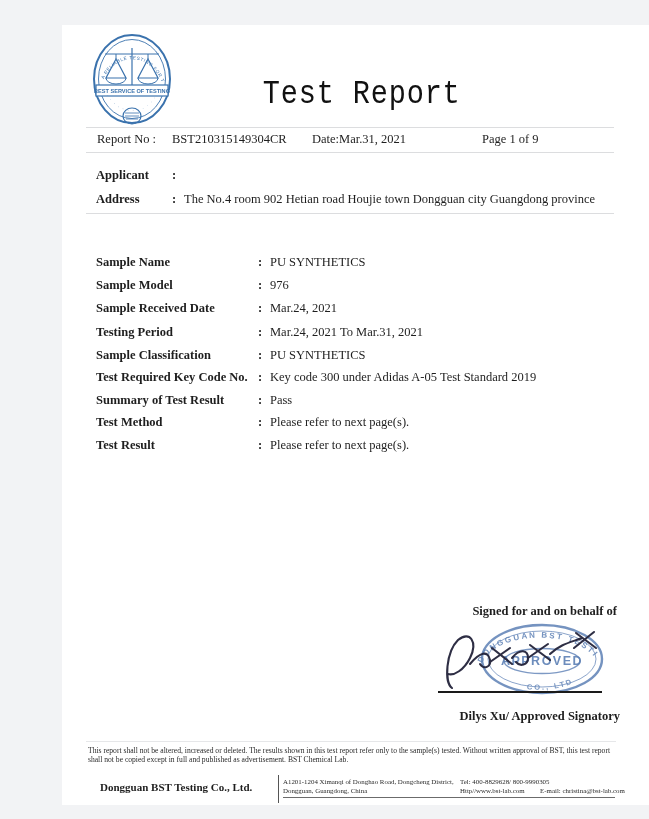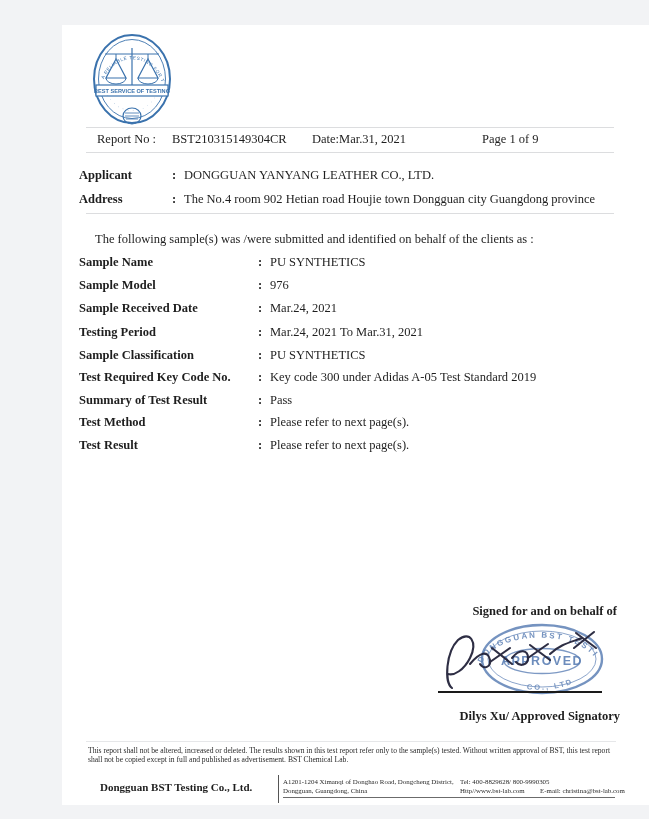--- a/index.html
+++ b/index.html
@@ -5,21 +5,21 @@
   html,body{margin:0;padding:0;}
   body{font-family:"Liberation Serif", serif; background:#eef0f2;}
   .screen{position:relative;width:649px;height:819px;background:#f2f3f5;overflow:hidden;}
   .page{position:absolute;left:62px;top:25px;width:587px;height:780px;background:#ffffff;}
   .abs{position:absolute;}
   .txt{color:#1e1e1e;font-size:12.5px;white-space:nowrap;}
   .bold{font-weight:bold;}
   .title{font-family:"Liberation Mono", monospace;font-size:34px;color:#111;
          transform:scaleX(.84);transform-origin:center;letter-spacing:1px;}
   .rule{position:absolute;height:1px;background:#dcdddf;}
-  .row-label{position:absolute;left:17px;font-weight:bold;}
+  .row-label{position:absolute;left:34px;font-weight:bold;}
   .colon1{position:absolute;left:110px;}
   .val1{position:absolute;left:122px;}
   .colon2{position:absolute;left:196px;}
   .val2{position:absolute;left:208px;}
   .frow{position:absolute;left:0;width:560px;height:16px;}
   .signblock{text-align:right;}
   .disclaimer{color:#2a2a2a;font-size:7.6px;line-height:9.4px;white-space:normal;}
   .footer-small{color:#2a2a2a;font-size:6.9px;line-height:8.6px;white-space:nowrap;}
   .vline{position:absolute;width:1px;background:#555;}
   svg text{font-family:"Liberation Sans", sans-serif;}
@@ -57,43 +57,44 @@
         <text font-size="4.2" fill="#3a72ad" letter-spacing="1.4">
           <textPath href="#arcBot" startOffset="8%">· · · · · ·   · · · · · ·</textPath>
         </text>
         <ellipse cx="40" cy="84" rx="9" ry="8" fill="none" stroke="#3a72ad" stroke-width="1.2"></ellipse>
         <line x1="33" y1="81" x2="47" y2="81" stroke="#3a72ad" stroke-width="0.8"></line>
         <line x1="33" y1="84" x2="47" y2="84" stroke="#3a72ad" stroke-width="0.8"></line>
         <line x1="34" y1="87" x2="46" y2="87" stroke="#3a72ad" stroke-width="0.8"></line>
       </svg>
     </div>
 
+    <div class="abs" style="left:140px;top:50px;width:320px;text-align:center;">
+      <span class="title" style="display:inline-block;">Test Report</span>
+    </div>
 
     <div class="rule" style="left:24px;top:102px;width:528px;"></div>
     <div class="frow" style="top:107px;">
       <span class="abs txt" style="left:35px;">Report No :</span>
       <span class="abs txt" style="left:110px;text-align:right;">BST210315149304CR</span>
       <span class="abs txt" style="left:250px;">Date:Mar.31, 2021</span>
       <span class="abs txt" style="left:420px;">Page 1 of 9</span>
     </div>
     <div class="rule" style="left:24px;top:127px;width:528px;"></div>
 
     <div class="frow" style="top:143px;">
       <span class="row-label txt">Applicant</span>
       <span class="colon1 txt bold">:</span>
-      <span class="val1 txt">DONGGUAN YANYANG LEATHER CO., LTD.</span>
     </div>
     <div class="frow" style="top:167px;">
       <span class="row-label txt">Address</span>
       <span class="colon1 txt bold">:</span>
       <span class="val1 txt">The No.4 room 902 Hetian road Houjie town Dongguan city Guangdong province</span>
     </div>
     <div class="rule" style="left:24px;top:188px;width:528px;"></div>
 
-    <div class="abs txt" style="left:33px;top:207px;">The following sample(s) was /were submitted and identified on behalf of the clients as :</div>
 
     <div class="frow" style="top:230px;">
       <span class="row-label txt">Sample Name</span>
       <span class="colon2 txt bold">:</span>
       <span class="val2 txt">PU SYNTHETICS</span>
     </div>
     <div class="frow" style="top:253px;">
       <span class="row-label txt">Sample Model</span>
       <span class="colon2 txt bold">:</span>
       <span class="val2 txt">976</span>

